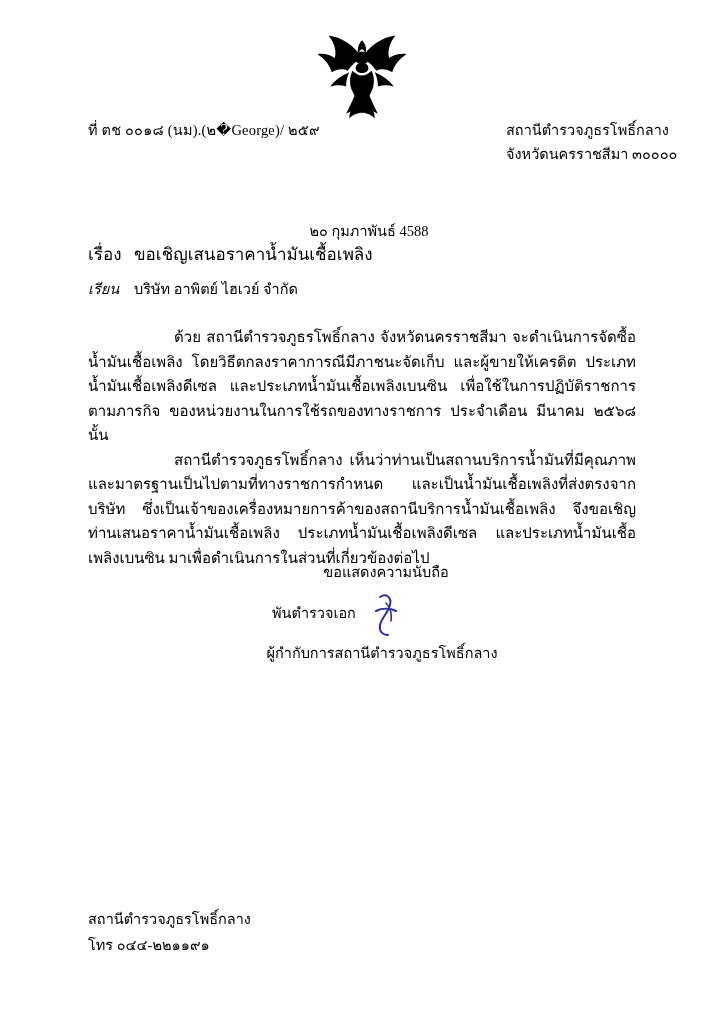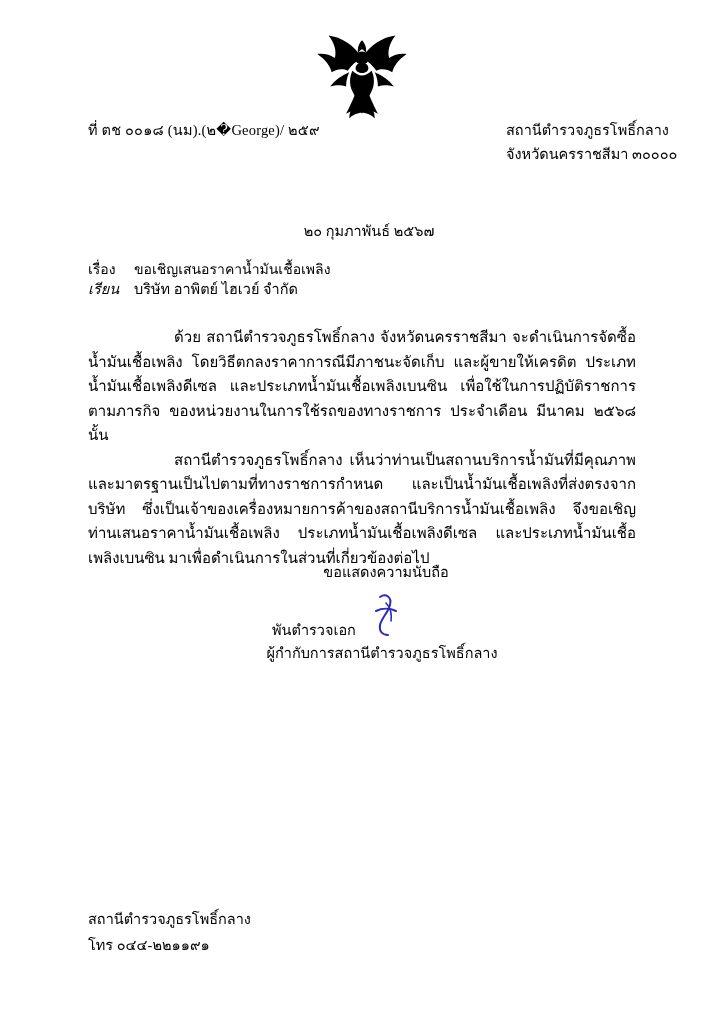--- a/index.html
+++ b/index.html
@@ -64,23 +64,23 @@
     text-align: center;
     font-size: 14.5px;
   }
   .date-line .inner {
     display: inline-block;
     margin-left: 14px;
   }
 
   .subject {
     position: absolute;
-    top: 258px;
-    left: 88px;
-    font-size: 14px;
+    top: 240px;
+    left: 88px;
+    font-size: 17px;
     white-space: nowrap;
   }
   .subject .lbl { display: inline-block; width: 46px; }
 
   .to {
     position: absolute;
     top: 277px;
     left: 88px;
     font-size: 14.5px;
     white-space: nowrap;
@@ -116,21 +116,21 @@
     margin-left: 48px;
   }
   .sign-rank-row {
     position: relative;
     height: 46px;
     margin-top: 10px;
   }
   .sign-rank {
     position: absolute;
     left: 272px;
-    top: 23px;
+    top: 6px;
     font-size: 14.5px;
   }
   .signature-mark {
     position: absolute;
     left: 366px;
     top: -4px;
     width: 40px;
     height: 48px;
   }
   .sign-name {
@@ -180,21 +180,21 @@
   </div>
 
   <div class="doc-no">ที่ ตช ๐๐๑๘ (นม).(๒�George)/ ๒๕๙</div>
 
   <div class="station-block">
     <div>สถานีตำรวจภูธรโพธิ์กลาง</div>
     <div>จังหวัดนครราชสีมา ๓๐๐๐๐</div>
   </div>
 
   <div class="date-line">
-    <span class="inner">๒๐  กุมภาพันธ์  ๒๕๖๗</span>
+    <span class="inner">๒๐  กุมภาพันธ์  4588</span>
   </div>
 
   <div class="subject">
     <span class="lbl">เรื่อง</span><span>ขอเชิญเสนอราคาน้ำมันเชื้อเพลิง</span>
   </div>
 
   <div class="to">
     <span class="lbl">เรียน</span><span>บริษัท อาพิตย์ ไฮเวย์ จำกัด</span>
   </div>
 

